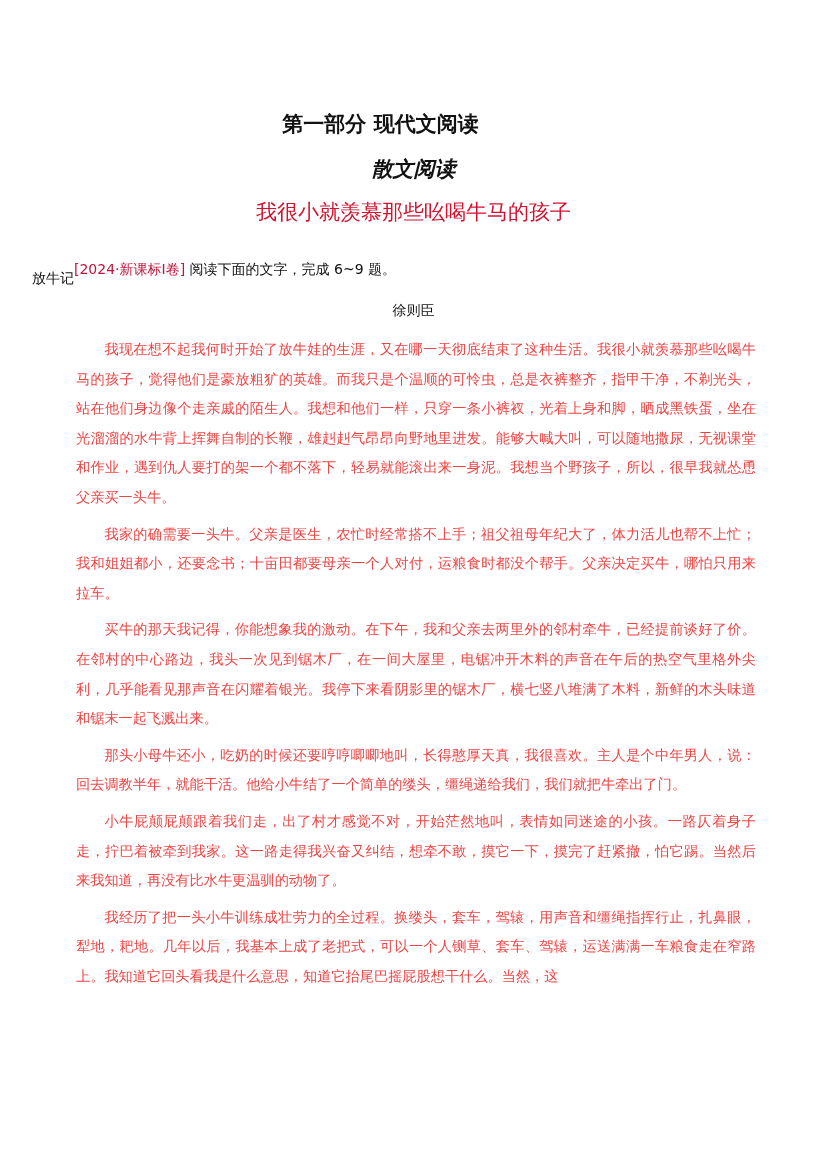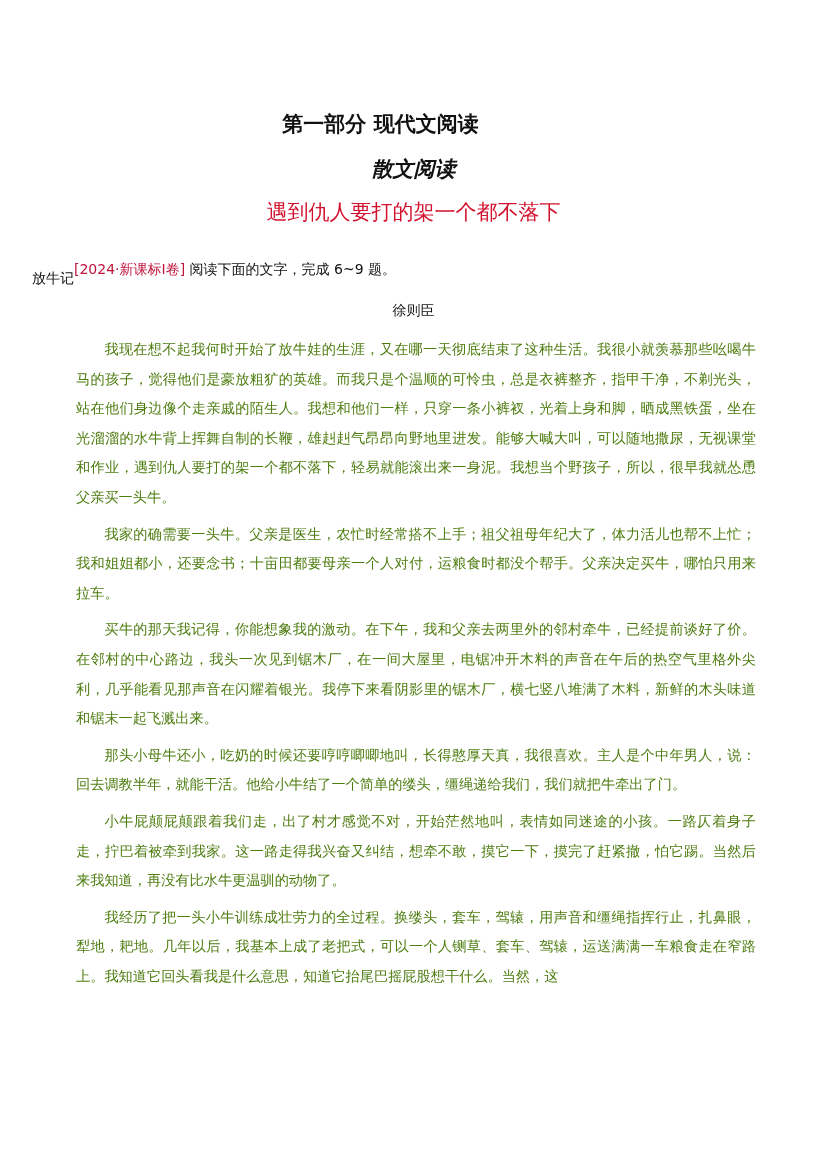--- a/index.html
+++ b/index.html
@@ -91,34 +91,34 @@
     }
     .body-text {
       position: absolute;
       top: 335px;
       left: 76px;
       width: 680px;
       font-size: 14.2px;
       line-height: 29.6px;
       text-align: justify;
       font-family: "DejaVu Serif", "Liberation Serif", serif;
-      color: #4d7c0f;
+      color: #ef4444;
     }
     .body-text p {
       margin: 0 0 7px 0;
       text-indent: 2em;
     }
   </style>
 </head>
 <body>
 
 <div class="page">
   <div class="part-title">第一部分  现代文阅读</div>
   <div class="section-title">散文阅读</div>
-  <div class="red-title">遇到仇人要打的架一个都不落下</div>
+  <div class="red-title">我很小就羡慕那些吆喝牛马的孩子</div>
 
   <div class="source-line">
     <span class="source-tag">[2024·新课标Ⅰ卷]</span><span> 阅读下面的文字，完成 6~9 题。</span>
   </div>
 
   <div class="essay-title">放牛记</div>
   <div class="essay-author">徐则臣</div>
 
   <div class="body-text">
     <p>我现在想不起我何时开始了放牛娃的生涯，又在哪一天彻底结束了这种生活。我很小就羡慕那些吆喝牛马的孩子，觉得他们是豪放粗犷的英雄。而我只是个温顺的可怜虫，总是衣裤整齐，指甲干净，不剃光头，站在他们身边像个走亲戚的陌生人。我想和他们一样，只穿一条小裤衩，光着上身和脚，晒成黑铁蛋，坐在光溜溜的水牛背上挥舞自制的长鞭，雄赳赳气昂昂向野地里进发。能够大喊大叫，可以随地撒尿，无视课堂和作业，遇到仇人要打的架一个都不落下，轻易就能滚出来一身泥。我想当个野孩子，所以，很早我就怂恿父亲买一头牛。</p>

